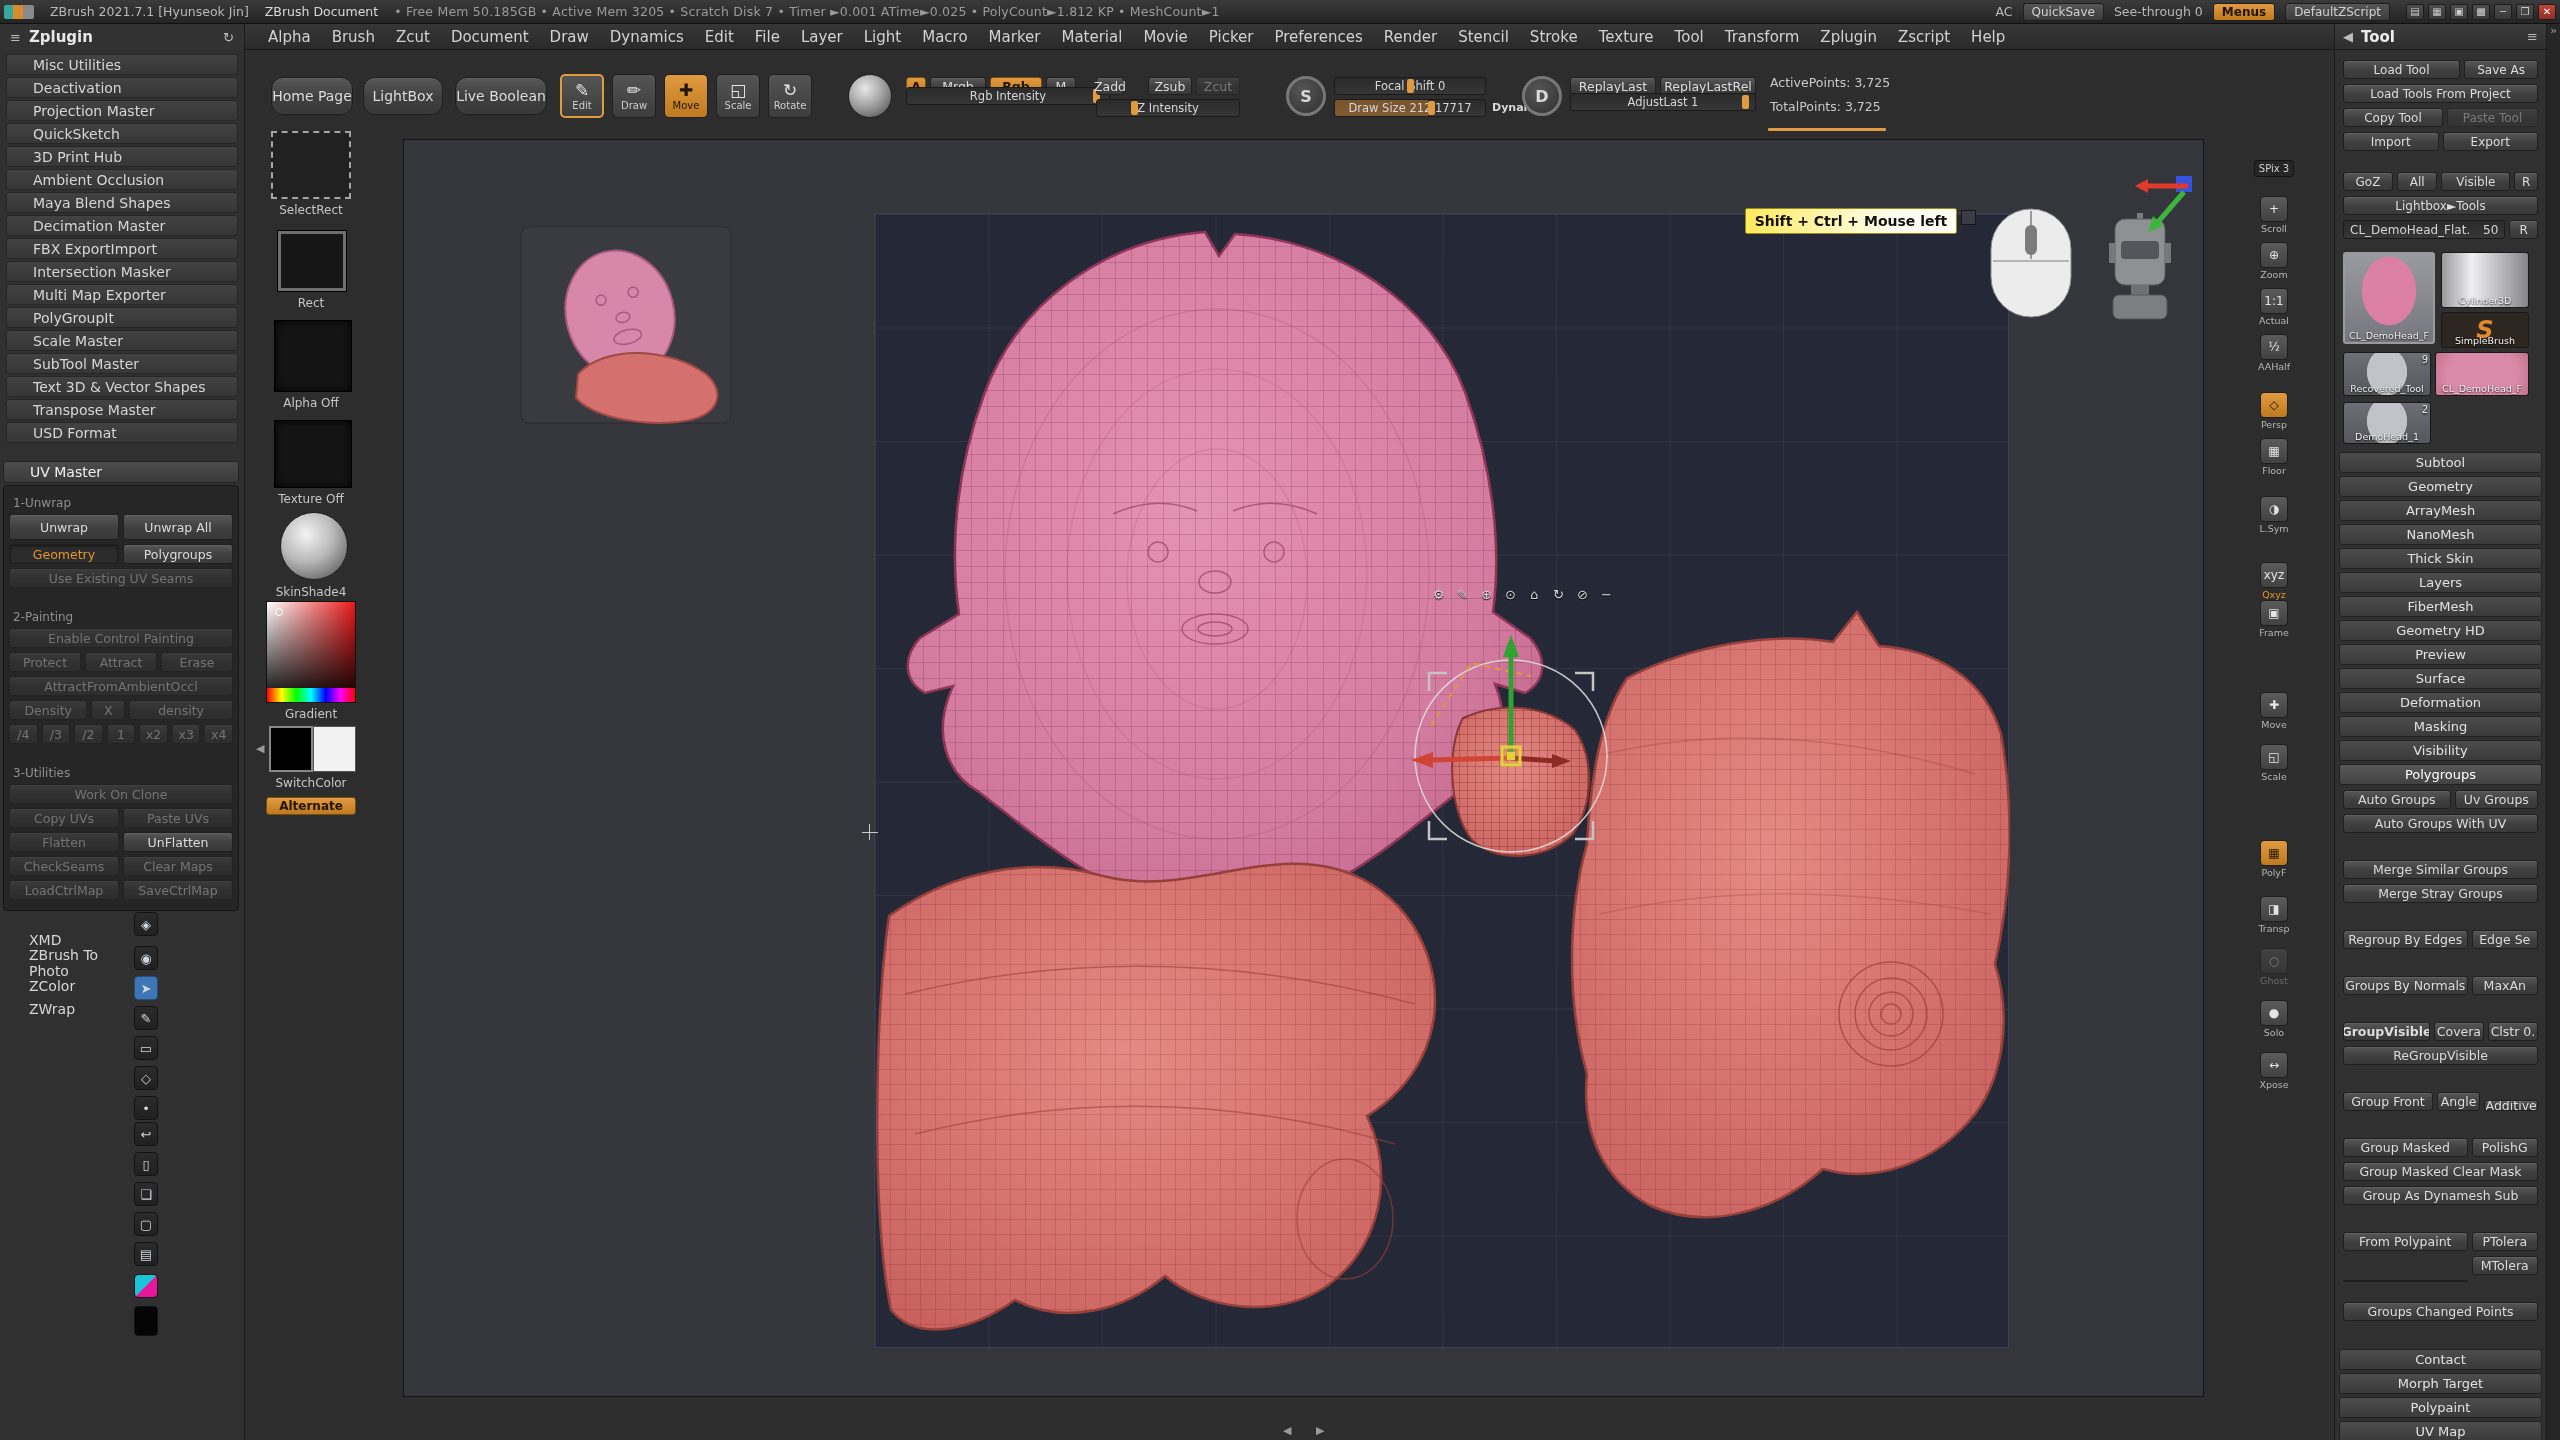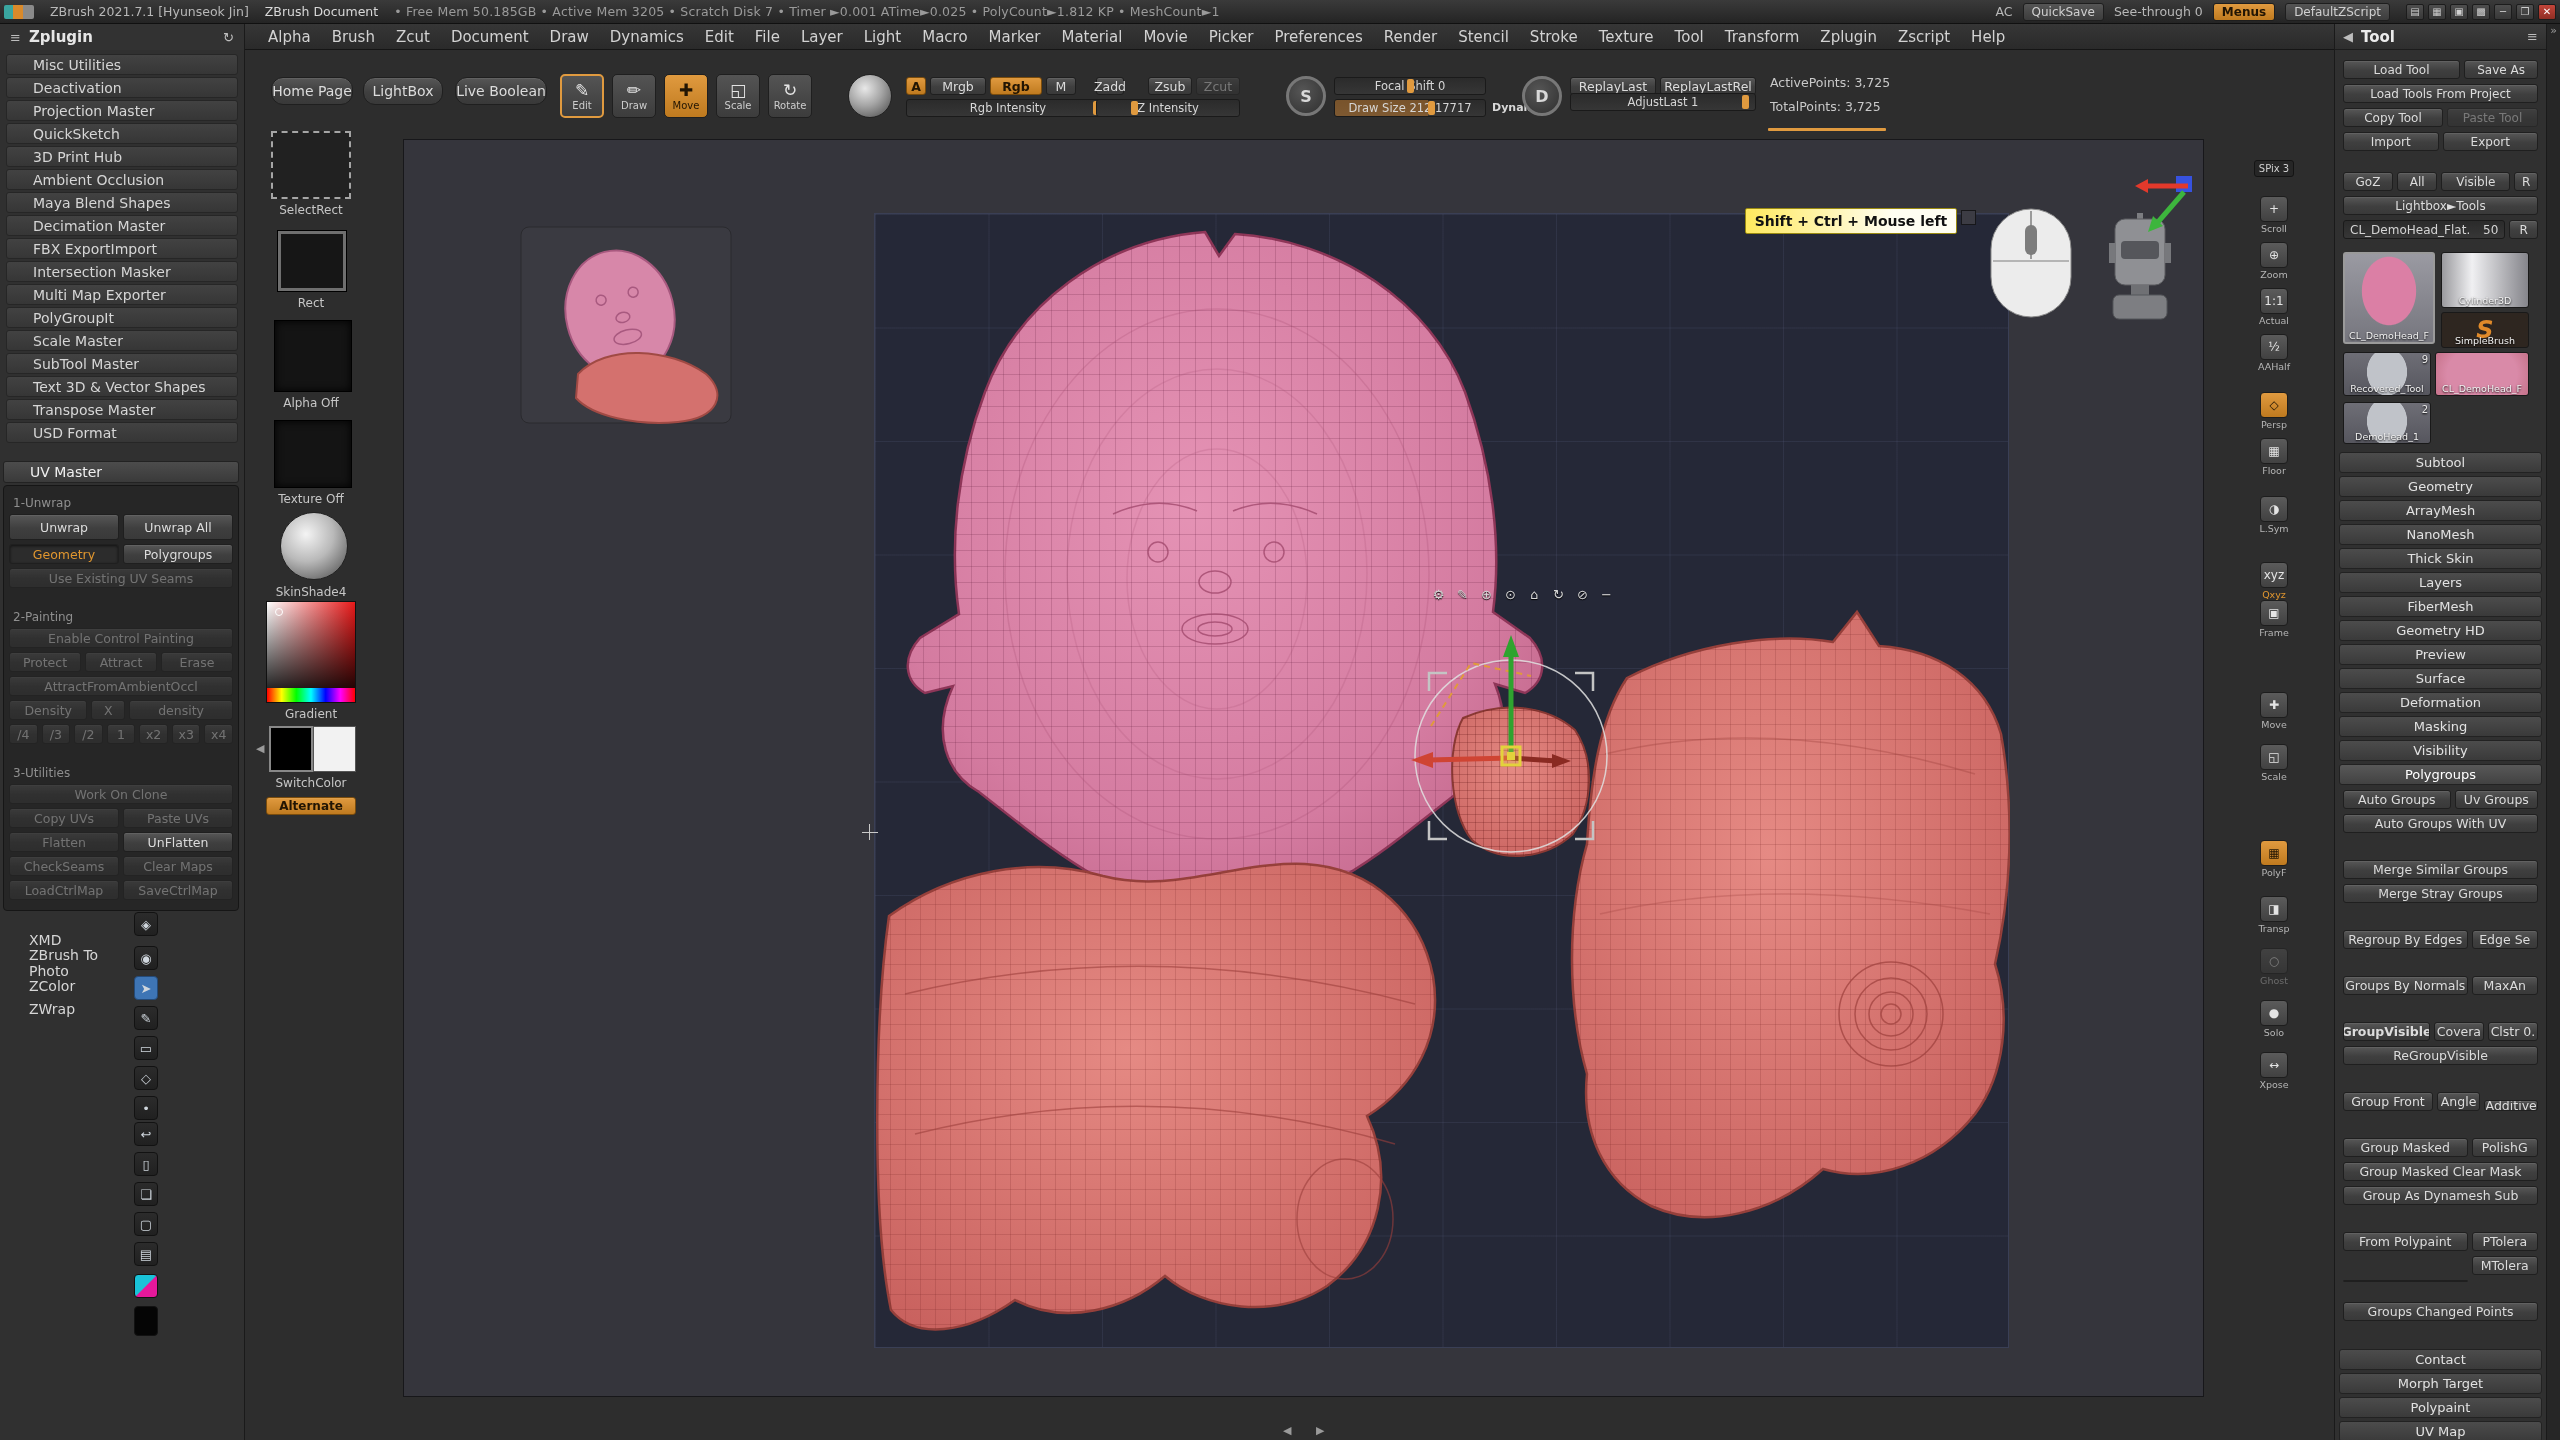--- a/index.html
+++ b/index.html
@@ -77,21 +77,21 @@
 #w-grad-main{position:absolute;left:0;top:0;right:0;bottom:14px;
  background:linear-gradient(to bottom,rgba(0,0,0,0),rgba(0,0,0,.85)),linear-gradient(to right,#ffffff,#e81919)}
 #w-grad-hue{position:absolute;left:0;bottom:0;right:0;height:14px;
  background:linear-gradient(to right,#f00,#ff0,#0f0,#0ff,#00f,#f0f,#f00)}
 #w-grad-cursor{position:absolute;left:8px;top:6px;width:8px;height:8px;border:1.5px solid #fff;border-radius:50%}
 #w-switch-b{background:#000;border:2px solid #888}
 #w-switch-w{background:#f2f2f2;border:1px solid #555}
 .accent{background:linear-gradient(#e09a3f,#bf7a1f);color:#221503;border:1px solid #7a4c0c;font-weight:bold}
 
 
-.tb2-btn{position:absolute;height:28px;display:flex;align-items:center;justify-content:center;
+.tb2-btn{position:absolute;height:38px;display:flex;align-items:center;justify-content:center;
  font-size:14px;border-radius:12px}
 .mode-btn{position:absolute;width:44px;height:44px;border-radius:5px;display:flex;flex-direction:column;
  align-items:center;justify-content:center;gap:1px;background:linear-gradient(#545454,#3c3c3c);
  border:1px solid #1f1f1f}
 .mode-btn .ic{font-size:17px;color:#e3e3e3;line-height:18px}
 .mode-btn .lb{font-size:10px;color:#cdcdcd}
 .mode-btn.outlined{border:2px solid #e09a3f}
 .mode-btn.on{background:linear-gradient(#e09a3f,#bf7a1f)}
 .mode-btn.on .ic,.mode-btn.on .lb{color:#221503}
 .chip{position:absolute;height:18px;display:flex;align-items:center;justify-content:center;
@@ -421,21 +421,21 @@
   <span class="ic">↻</span>
   <span class="lb">Rotate</span>
 </div>
 
 <div class="abs" id="topbar-orb" style="left:848px;top:74px;width:44px;height:44px;border-radius:50%;border:1px solid #222;background:radial-gradient(circle at 38% 32%,#e8e8e8,#a5a5a5 45%,#5e5e5e 85%)"></div>
 
 <div class="chip accent" style="left:906px;top:77px;width:20px">A</div>
 <div class="chip btn" style="left:930px;top:77px;width:56px">Mrgb</div>
 <div class="chip accent" style="left:990px;top:77px;width:52px">Rgb</div>
 <div class="chip btn" style="left:1046px;top:77px;width:30px">M</div>
-<div class="slider" style="left:906px;top:99px;width:204px">
+<div class="slider" style="left:906px;top:87px;width:204px">
   <span class="sl-label">Rgb Intensity</span>
   <span class="sl-handle" style="left:92%"></span>
 </div>
 
 <div class="chip btn" style="left:1096px;top:77px;width:28px">Zadd</div>
 <div class="chip btn" style="left:1148px;top:77px;width:44px">Zsub</div>
 <div class="chip btn dim" style="left:1196px;top:77px;width:44px">Zcut</div>
 <div class="slider" style="left:1096px;top:99px;width:144px">
   <span class="sl-label">Z Intensity</span>
   <span class="sl-handle" style="left:24%"></span>

